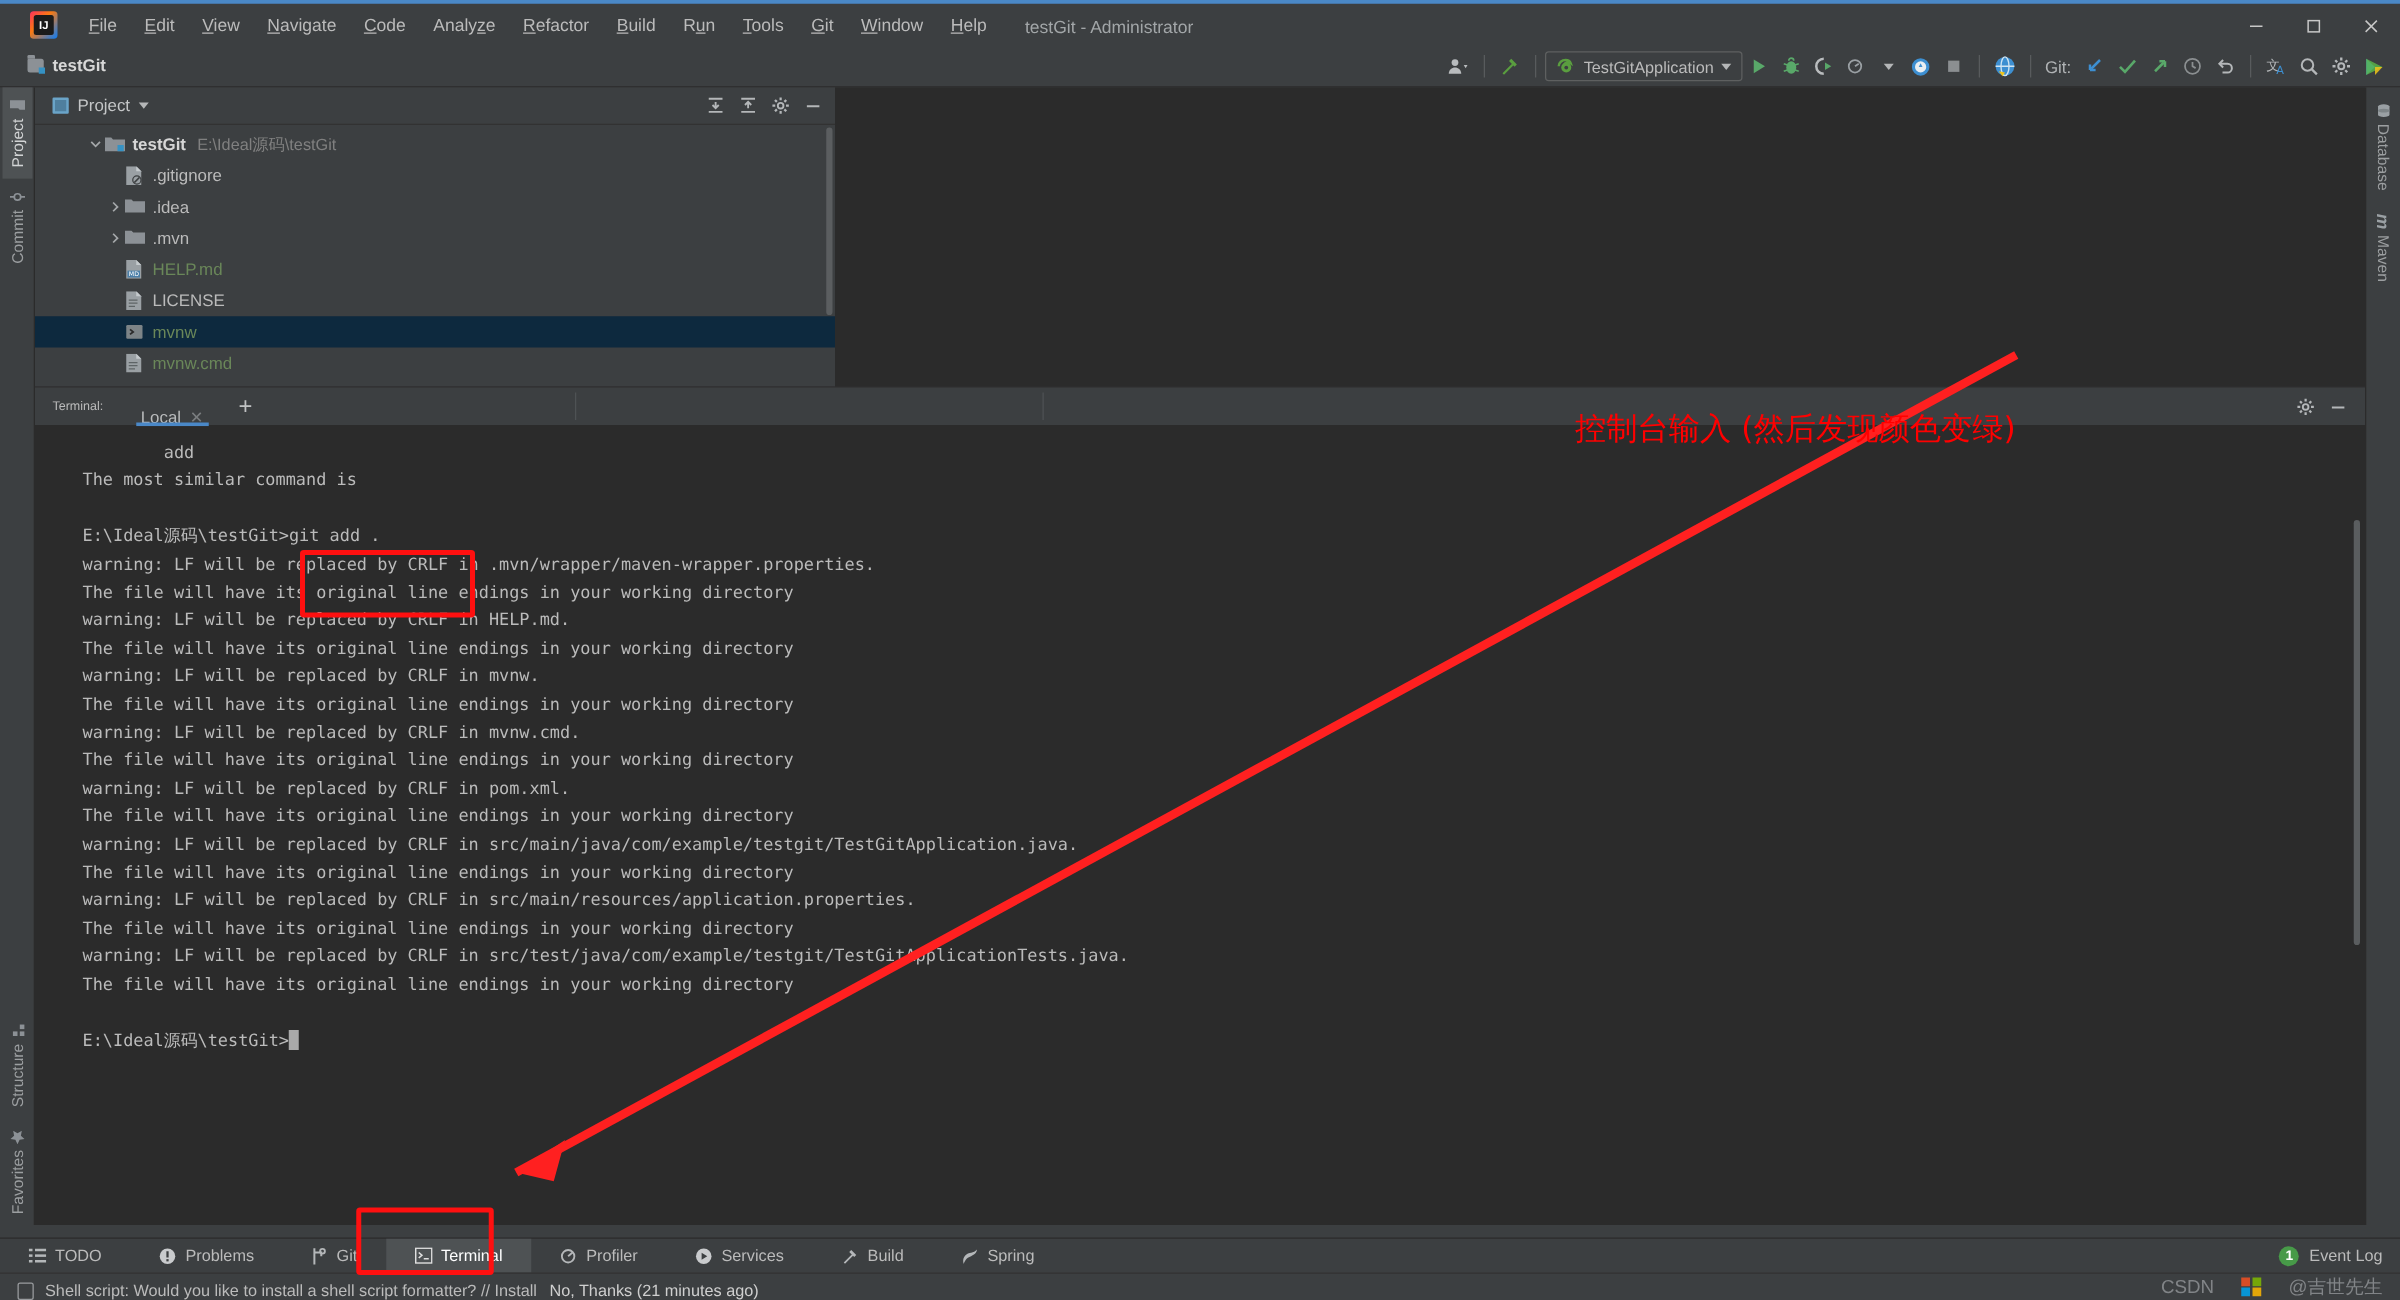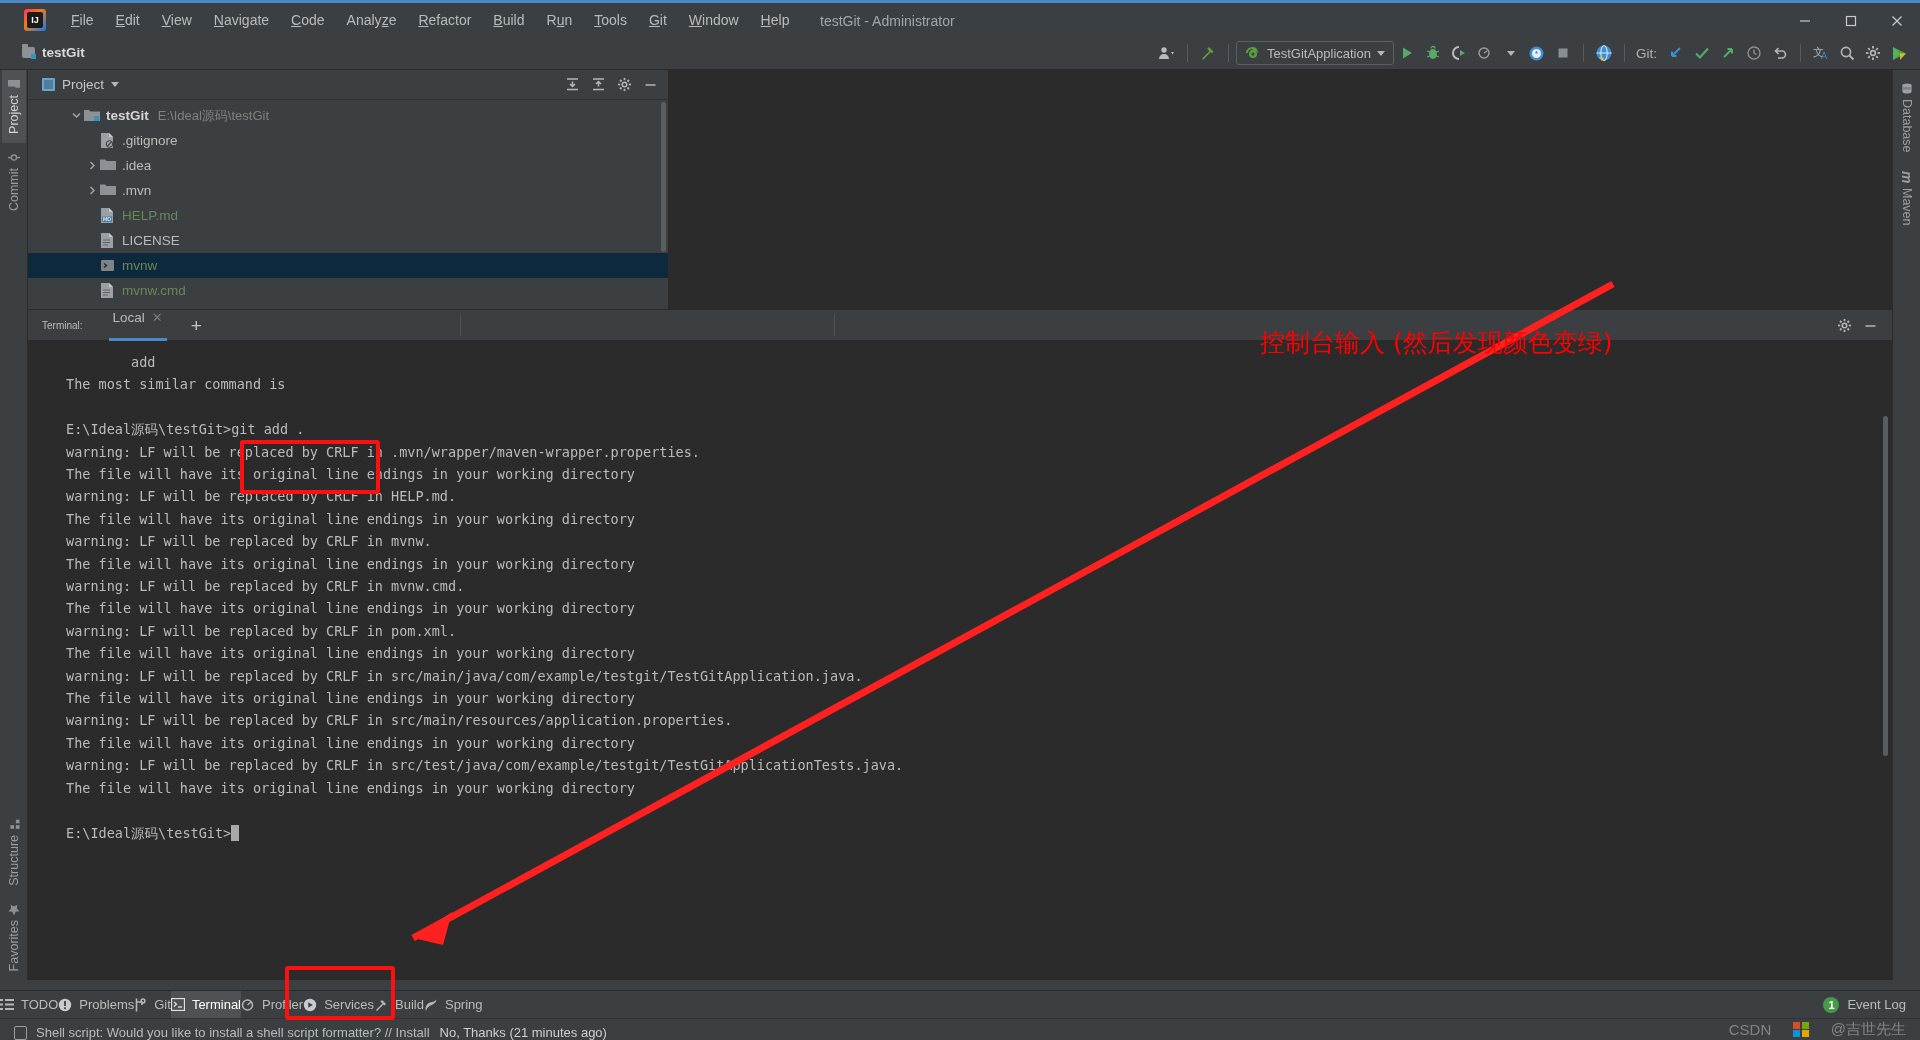--- a/index.html
+++ b/index.html
@@ -97,21 +97,21 @@
   .t-path{color:#808080;margin-left:9px;font-size:13px;}
   .proj-scroll{position:absolute;right:0;top:30px;width:9px;bottom:0;}
   .proj-scroll .thumb{position:absolute;top:2px;left:2px;width:5px;height:150px;background:#5b5e60;border-radius:3px;}
   .editor-blank{flex:1;background:#2b2b2b;}
 
   
   .term-wrap{flex:1;display:flex;flex-direction:column;min-height:0;background:#2b2b2b;}
   .term-head{height:31px;background:#3c3f41;display:flex;align-items:center;border-bottom:1px solid #2b2b2b;position:relative;}
   .term-lbl{margin-left:14px;color:#bbbbbb;font-size:10px;}
   .term-tab{
-    margin-left:26px;height:31px;display:flex;align-items:flex-start;gap:7px;padding:0 4px;
+    margin-left:26px;height:31px;display:flex;align-items:flex-end;gap:7px;padding:0 4px;
     position:relative;color:#b9bbbc;font-size:13.5px;cursor:default;
   }
   .term-tab.active::after{content:"";position:absolute;left:0;right:0;bottom:0;height:3px;background:#4a88c7;}
   .tab-x{color:#7a7d7f;font-size:13px;}
   .term-plus{margin-left:18px;color:#c0c2c3;font-size:19px;line-height:1;cursor:default;padding:0 6px;}
   .term-vsep{position:absolute;left:432px;top:4px;bottom:4px;width:1px;background:#4e5254;}
   .term-vsep2{position:absolute;left:806px;top:4px;bottom:4px;width:1px;background:#4e5254;}
   .term-head-right{margin-left:auto;display:flex;align-items:center;gap:2px;padding-right:10px;}
 
   .term-body{flex:1;background:#2b2b2b;position:relative;overflow:hidden;padding:10px 0 0 38px;}
@@ -129,21 +129,21 @@
     width:28px;background:#3c3f41;display:flex;flex-direction:column;align-items:center;
     border-left:1px solid #2b2b2b;flex:0 0 auto;padding-top:4px;
   }
 
   
   .botbar{
     position:absolute;left:0;right:0;bottom:22px;height:28px;background:#3c3f41;
     display:flex;align-items:center;border-top:1px solid #2b2b2b;
   }
   .bb-item{
-    display:flex;align-items:center;gap:7px;height:28px;padding:0 0;color:#bbbbbb;font-size:13px;cursor:default;
+    display:flex;align-items:center;gap:7px;height:28px;padding:0 23px;color:#bbbbbb;font-size:13px;cursor:default;
   }
   .bb-item.active{background:#4e5254;color:#ffffff;}
   .bb-right{margin-left:auto;display:flex;align-items:center;padding-right:14px;gap:8px;}
   .evt-badge{
     width:16px;height:16px;border-radius:50%;background:#479a48;color:#fff;font-size:11px;
     display:flex;align-items:center;justify-content:center;font-weight:bold;
   }
   .statusbar{
     position:absolute;left:0;right:0;bottom:0;height:22px;background:#3c3f41;
     display:flex;align-items:flex-end;font-size:13px;color:#bbbbbb;border-top:1px solid #323232;

